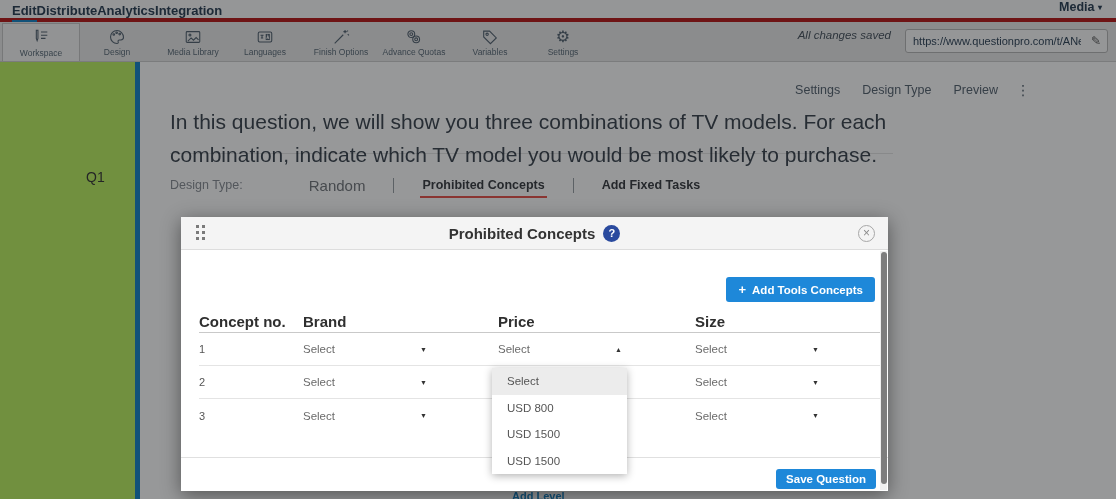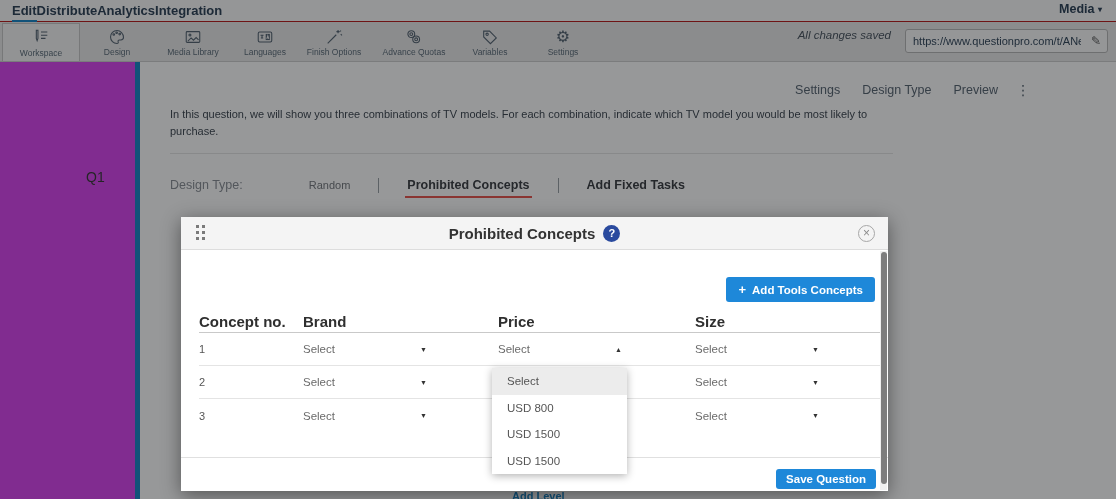--- a/index.html
+++ b/index.html
@@ -2,21 +2,21 @@
 <html><head>
 <meta charset="utf-8">
 <style>
   * { margin:0; padding:0; box-sizing:border-box; }
   html,body { width:1116px; height:499px; overflow:hidden;
     font-family:"Liberation Sans", sans-serif; background:#fff; }
   .stage { position:relative; width:1116px; height:499px; }
 
   
   .menubar { position:absolute; left:0; top:0; width:1116px; height:22px;
-    background:#fbfbfb; border-bottom:1px solid #b91c1c; display:flex; align-items:center; }
+    background:#fbfbfb; border-bottom:4px solid #b91c1c; display:flex; align-items:flex-start; }
   .menu-item { font-size:13px; font-weight:700; color:#2e4257; padding:3px 0 2px;
     cursor:pointer; border-bottom:2px solid transparent; }
   .menu-item:first-child { margin-left:12px; }
   .menu-item.active { border-bottom:2px solid #1b87c9; }
   .menu-right { margin-left:auto; margin-right:14px; font-size:12.5px; font-weight:700;
     color:#2e4257; padding-bottom:4px; cursor:pointer; }
   .menu-right .caret { font-size:8px; position:relative; top:-1px; }
 
   
   .toolbar { position:absolute; left:0; top:22px; width:1116px; height:40px;
@@ -31,37 +31,37 @@
 
   .toolbar-right { position:absolute; right:8px; top:7px; display:flex; align-items:flex-start; }
   .saved-status { font-style:italic; font-size:11.5px; color:#4a5560; margin-right:14px; }
   .url-box { display:flex; align-items:center; width:203px; height:24px; background:#fcfcfc;
     border:1px solid #b9b9b9; border-radius:3px; overflow:hidden; }
   .url-input { flex:1; border:none; outline:none; background:transparent; font-size:11px;
     color:#33475b; padding:0 4px 0 7px; font-family:"Liberation Sans",sans-serif; }
   .url-pencil { width:22px; text-align:center; font-size:12px; color:#555; cursor:pointer; }
 
   
-  .left-panel { position:absolute; left:0; top:62px; width:135px; height:437px; background:#d946ef; }
+  .left-panel { position:absolute; left:0; top:62px; width:135px; height:437px; background:#bef264; }
   .qid { position:absolute; left:86px; top:107px; font-size:14px; color:#3a3a3a; }
   .blue-bar { position:absolute; left:135px; top:62px; width:5px; height:437px; background:#1b87c9; }
   .content { position:absolute; left:140px; top:62px; width:976px; height:437px; background:#ffffff; }
 
   .q-actions { position:absolute; left:560px; top:20px; width:330px; display:flex;
     justify-content:flex-end; align-items:center; }
   .q-action { font-size:12.5px; color:#596673; margin-left:22px; cursor:pointer; }
   .kebab { font-size:14px; color:#596673; margin-left:18px; cursor:pointer; }
 
-  .q-text { position:absolute; left:30px; top:44px; width:722px; font-size:11px;
+  .q-text { position:absolute; left:30px; top:44px; width:722px; font-size:21px;
     line-height:1.55; color:#3f4852; }
   .q-divider { position:absolute; left:30px; top:91px; width:723px; height:1px; background:rgba(0,0,0,0.10); }
 
   .dt-row { position:absolute; left:30px; top:114px; height:18px; display:flex; align-items:center; }
   .dt-label { font-size:12.5px; color:#8a8f96; margin-right:66px; }
-  .dt-opt { font-size:11px; color:#75797e; cursor:pointer; }
+  .dt-opt { font-size:15px; color:#75797e; cursor:pointer; }
   .dt-sep { width:1px; height:15px; background:#9aa0a6; margin:0 28px; }
   .dt-opt.bold { font-weight:700; color:#3c3f44; font-size:12.5px; }
   .dt-opt.selected { position:relative; }
   .dt-opt.selected::after { content:""; position:absolute; left:-2px; right:-2px; bottom:-6px;
     height:2px; background:#e8554e; }
 
   .bg-partial-link { position:absolute; left:372px; top:428px; font-size:11px; font-weight:700;
     color:#1b87c9; }
 
   
@@ -169,21 +169,21 @@
       <span class="ticon">
         <svg width="18" height="18" viewBox="0 0 20 20">
             <rect x="2.5" y="4.5" width="15" height="11" rx="1.5"></rect>
             <path d="M5 8h3.4M6.7 8v3.2M5.4 11.2h2.6"></path>
             <rect x="10.8" y="6.6" width="4.6" height="6.8" fill="#566573" stroke="none"></rect>
             <path d="M12 12l1.1-3.4 1.1 3.4M12.4 10.9h1.5" stroke="#ebebeb"></path>
           </svg>
       </span>
       <span class="tlabel">Languages</span>
     </div>
-    <div class="tool" style="left:298px;width:72px;">
+    <div class="tool" style="left:305px;width:72px;">
       <span class="ticon">
         <svg width="18" height="18" viewBox="0 0 20 20">
             <path d="M3 17l9.5-9.5"></path>
             <path d="M14.5 2.2v3.6M12.7 4h3.6"></path>
             <path d="M17.5 6.8l1.3 1.3M17.8 2.8l-1 1"></path>
           </svg>
       </span>
       <span class="tlabel">Finish Options</span>
     </div>
     <div class="tool" style="left:370px;width:88px;">

